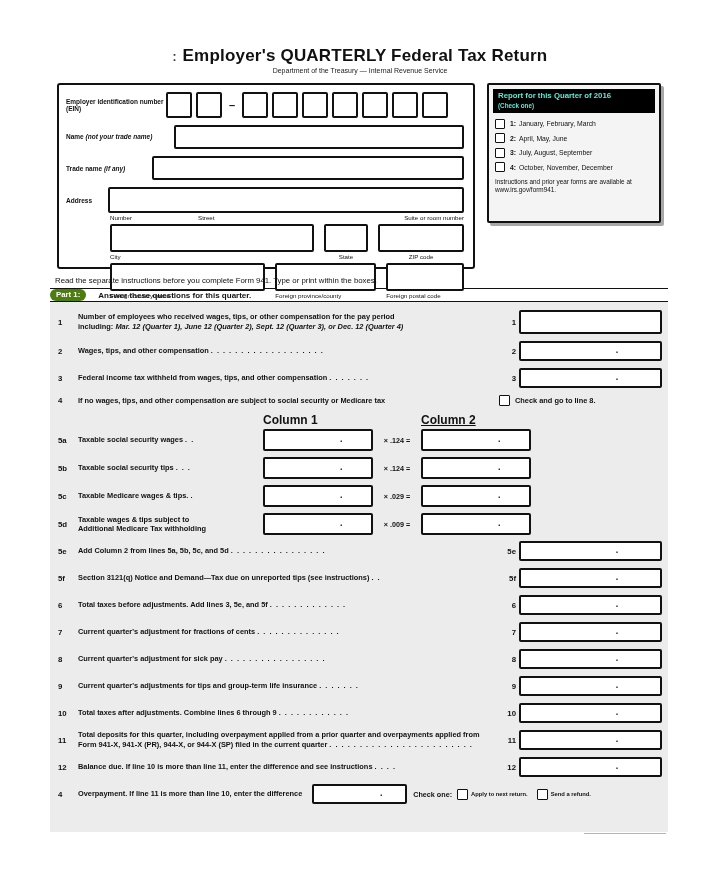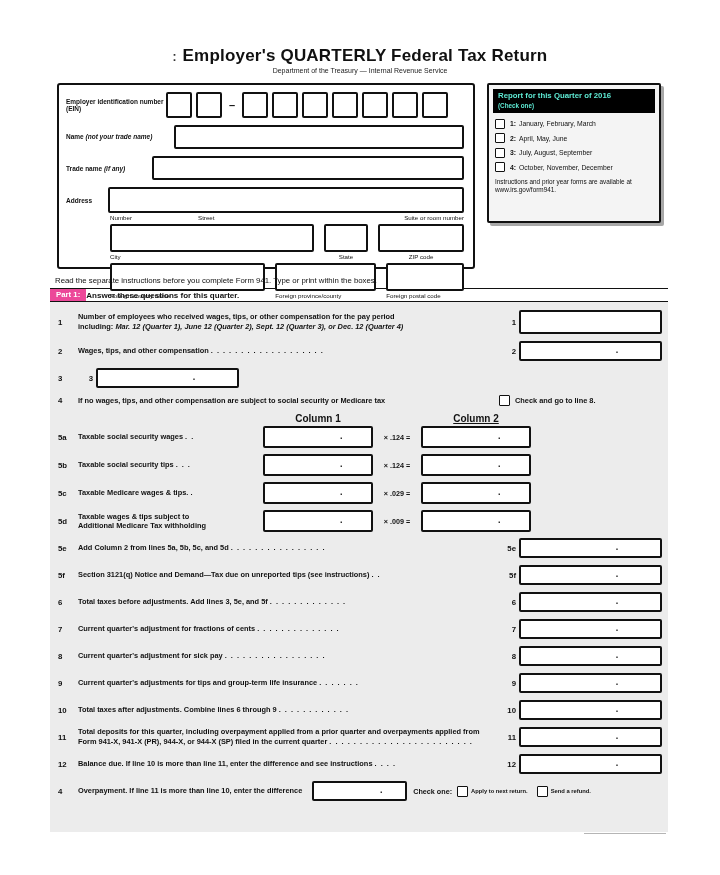--- a/index.html
+++ b/index.html
@@ -62,41 +62,41 @@
   .q-num { font-size:6.8px; font-weight:bold; margin-right:3px; }
   .q-lbl { font-size:6.8px; }
   .q-foot { font-size:6.4px; line-height:1.25; padding:1px 6px; }
 
   
   .read-note { font-size:7.8px; margin:7px 0 3px 55px; }
   .part1-bar {
     margin:0 52px 0 50px; border-top:1.5px solid #111; border-bottom:1.5px solid #111;
     display:flex; align-items:center; height:14px; background:#fff;
   }
-  .part1-badge { background:#ec4899; color:#fff; font-weight:bold; font-size:7.8px; padding:1.5px 6px 2px 6px; margin-right:0; }
+  .part1-badge { background:#4d7c0f; color:#fff; font-weight:bold; font-size:7.8px; padding:1.5px 6px 2px 6px; margin-right:12px;border-radius:6px; }
   .part1-heading { font-weight:bold; font-size:8px; }
 
   
   .qbody { margin:0 52px 0 50px; background:#ececec; padding:8px 6px 6px 8px; min-height:530px; }
   .qrow { display:flex; align-items:center; margin-bottom:7px; }
   .lnum { width:20px; font-size:7.8px; font-weight:bold; flex:none; }
   .ltext { flex:1; font-size:7.4px; font-weight:bold; line-height:1.35; padding-right:4px; }
   .light { font-weight:bold; }
   .leader { font-weight:bold; letter-spacing:1px; }
   .rnum { width:18px; text-align:right; font-size:7.8px; font-weight:bold; padding-right:3px; flex:none; }
   .amt { width:143px; height:20px; border:2px solid #111; border-radius:2px; background:#fff; position:relative; flex:none; }
   .amt .dec { position:absolute; right:30%; top:2px; font-weight:bold; font-size:9px; }
   .amt.tall { height:24px; }
   .cb { width:11px; height:11px; border:1.5px solid #111; border-radius:1px; background:#fff; display:inline-block; vertical-align:middle; flex:none; }
   .chk4-zone { width:163px; display:flex; align-items:center; flex:none; }
   .chk4-zone .cb { margin-right:5px; }
   .chk4-lbl { font-size:7.4px; font-weight:bold; }
 
   .colhead-row { display:flex; margin:4px 0 2px 0; }
-  .colhead { font-size:10px; font-weight:bold; text-align:center; }
+  .colhead { font-size:12px; font-weight:bold; }
   .ch1 { width:110px; margin-left:205px; }
   .ch2 { width:110px; margin-left:48px;text-decoration:underline; }
   .crow { display:flex; align-items:center; margin-bottom:6px; }
   .ctext { width:185px; font-size:7.4px; font-weight:bold; line-height:1.25; flex:none; padding-right:2px; }
   .camt { width:110px; height:22px; border:2px solid #111; border-radius:2px; background:#fff; position:relative; flex:none; }
   .camt .dec { position:absolute; right:27%; top:3px; font-weight:bold; font-size:9px; }
   .mult { width:48px; text-align:center; font-size:7.2px; font-weight:bold; flex:none; }
 
   .l13-amt { width:95px; height:20px; border:2px solid #111; border-radius:2px; background:#fff; position:relative; flex:none; margin:0 6px; }
   .l13-amt .dec { position:absolute; right:25%; top:2px; font-weight:bold; font-size:9px; }
@@ -244,20 +244,21 @@
       <span class="lnum">2</span>
       <span class="ltext"><span>Wages, tips, and other compensation</span> <span class="leader">. . . . . . . . . . . . . . . . . . .</span></span>
       <span class="rnum">2</span>
       <div class="amt">
           <span class="dec">.</span>
         </div>
     </div>
 
     <div class="qrow">
       <span class="lnum">3</span>
+      <span class="ltext"><span>Federal income tax withheld from wages, tips, and other compensation</span> <span class="leader">. . . . . . .</span></span>
       <span class="rnum">3</span>
       <div class="amt">
           <span class="dec">.</span>
         </div>
     </div>
 
     <div class="qrow">
       <span class="lnum">4</span>
       <span class="ltext">If no wages, tips, and other compensation are subject to social security or Medicare tax</span>
       <span class="chk4-zone">

